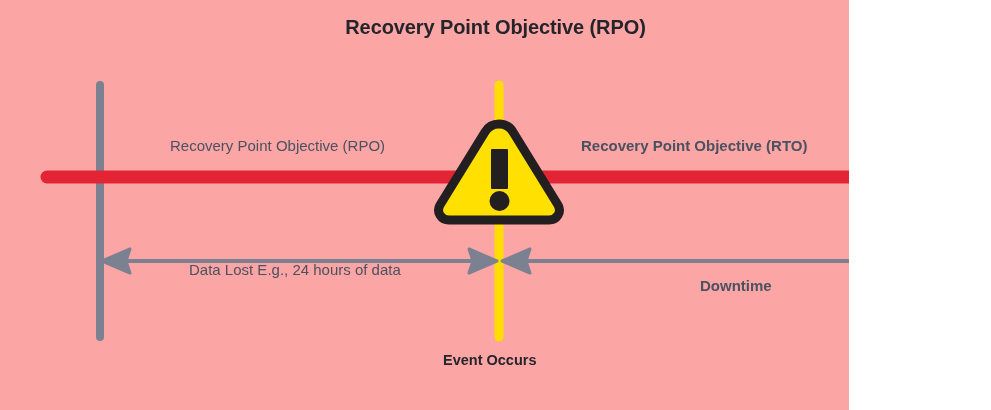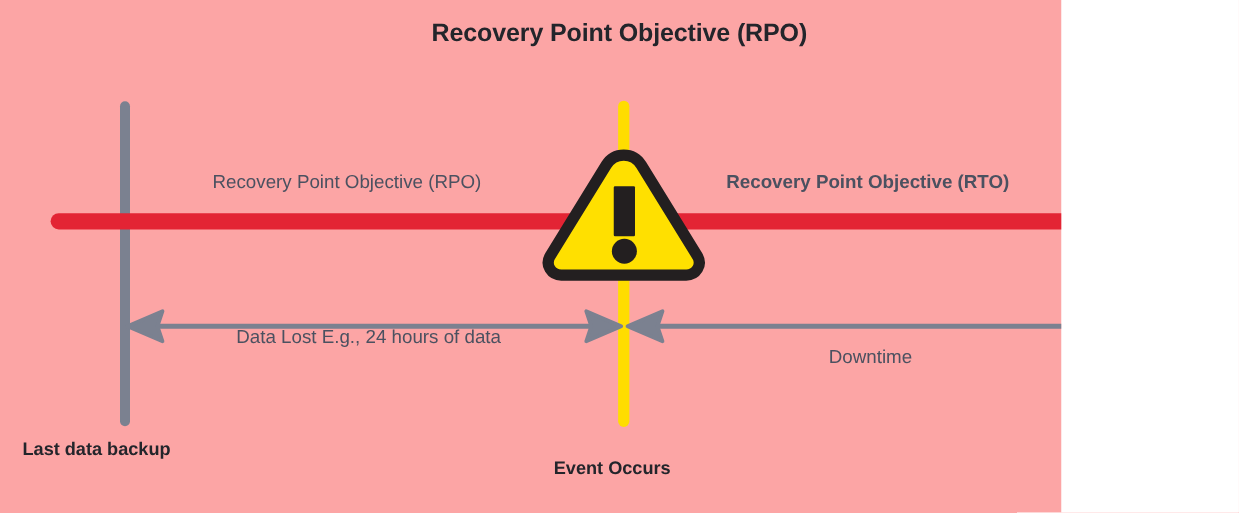--- a/index.html
+++ b/index.html
@@ -47,26 +47,26 @@
   }
   .endpoint-caption {
     position: absolute;
     font-size: 14.5px;
     font-weight: bold;
     color: #23252b;
     white-space: nowrap;
     line-height: 21px;
   }
   #caption-backup { left: 18px; top: 350px; }
-  #caption-event  { left: 443px; top: 365px; }
+  #caption-event  { left: 443px; top: 350px; }
   #caption-recovered { left: 824px; top: 350px; }
   #label-rpo { left: 170px; top: 137px; }
   #label-rto { left: 581px; top: 137px; font-weight: bold; }
   #label-data-lost { left: 173px; top: 261px; margin-left: 16px; }
-  #label-downtime { left: 663px; top: 277px; }
+  #label-downtime { left: 700px; top: 277px; font-weight: bold; }
 </style>
 </head>
 <body>
 
 <div id="diagram-root">
 
   <div id="diagram-title">Recovery Point Objective (RPO)</div>
 
   <svg class="svg-layer" width="991" height="410">
 
@@ -102,19 +102,18 @@
     </g>
   </svg>
 
   <div class="axis-label" id="label-rpo">Recovery Point Objective (RPO)</div>
   <div class="axis-label" id="label-rto">Recovery Point Objective (RTO)</div>
 
   <div class="span-label" id="label-data-lost">Data Lost E.g., 24 hours of data</div>
   <div class="span-label" id="label-downtime">Downtime</div>
 
   <div class="endpoint-caption" id="caption-backup">
-    <div>Last data backup</div>
   </div>
   <div class="endpoint-caption" id="caption-event">
     <div>Event Occurs</div>
   </div>
 
 </div>
 
 </body></html>

